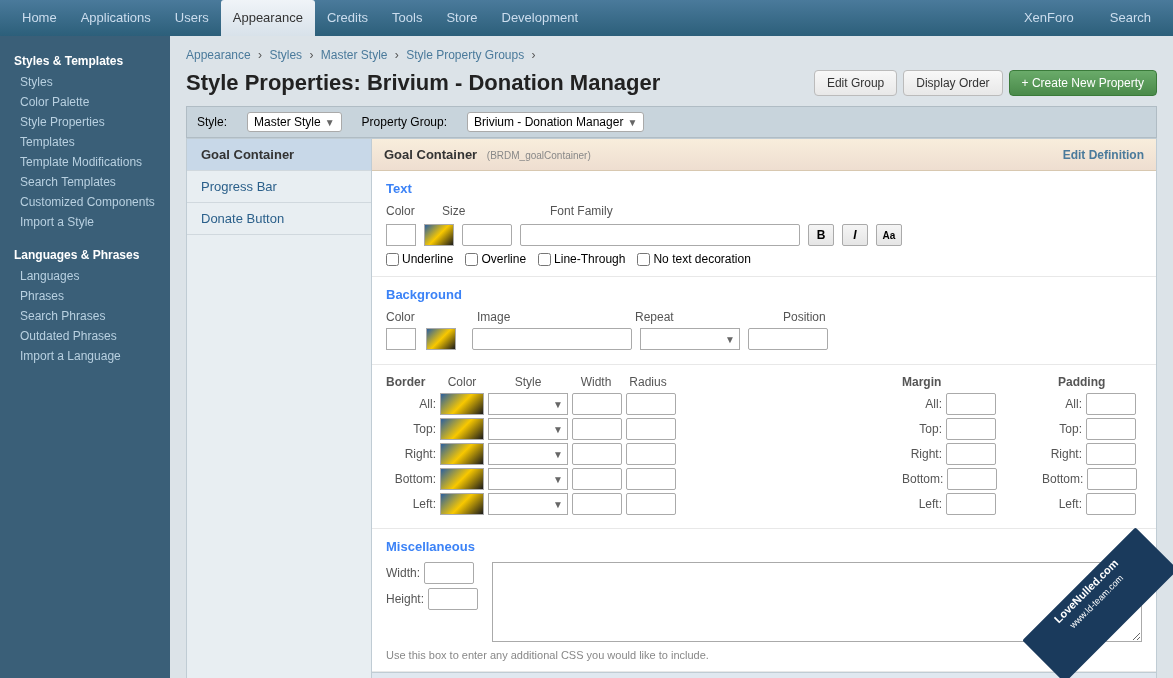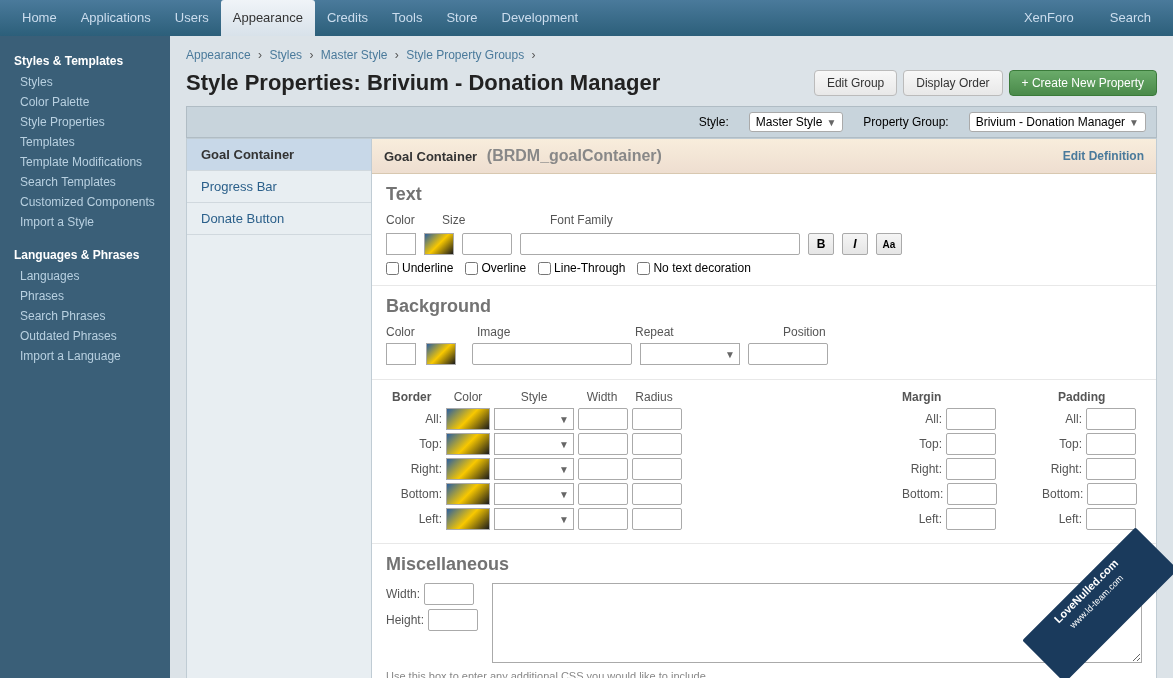--- a/index.html
+++ b/index.html
@@ -59,21 +59,21 @@
     }
     .btn-primary {
       background: linear-gradient(to bottom, #6aab6a, #4a8a4a);
       color: #fff; border-color: #3a7a3a; text-align: right;
     }
 
     
     .style-bar {
       background: #c8d4dc; border: 1px solid #b0bcc4;
       padding: 5px 10px; font-size: 12px; margin-bottom: 0;
-      display: flex; align-items: center; gap: 20px; justify-content: flex-end;
+      display: flex; align-items: center; gap: 20px;
     }
 
     
     .content-area { display: flex; gap: 0; }
     .prop-sidebar {
       width: 185px; background: #e8eef2; border: 1px solid #c0ccd4;
       border-right: none; flex-shrink: 0;
     }
     .prop-sidebar-item {
       padding: 8px 14px; border-bottom: 1px solid #d0d8de;
@@ -86,25 +86,25 @@
       flex: 1; background: #fff; border: 1px solid #c0ccd4;
       font-size: 12px;
     }
     .prop-header {
       background: linear-gradient(to bottom, #f8eddc, #eeded0);
       border-bottom: 1px solid #d8c8b0; padding: 8px 12px;
       display: flex; justify-content: space-between; align-items: center;
       font-size: 13px; font-weight: bold;
     }
     .prop-header-title { color: #333; }
-    .prop-header-sub { font-weight: bold; color: #888; font-size: 16px; margin-left: 6px; }
+    .prop-header-sub { font-weight: normal; color: #888; font-size: 10px; margin-left: 6px; }
     .edit-def-link { color: #4a7a9b; font-size: 12px; text-decoration: none; }
 
     .prop-section { padding: 10px 14px; border-bottom: 1px solid #e8e8e8; }
-    .prop-section-title { font-weight: bold; font-size: 18px; color: #737373; margin-bottom: 8px; }
+    .prop-section-title { font-weight: bold; font-size: 13px; color: #3b82f6; margin-bottom: 8px; }
 
     .field-row { display: flex; align-items: center; gap: 8px; margin-bottom: 6px; flex-wrap: wrap; }
     .field-label { color: #555; font-size: 12px; min-width: 40px; }
     .color-swatch {
       width: 30px; height: 22px; border: 1px solid #aaa; cursor: pointer;
       background: linear-gradient(135deg, #2a5fa0 0%, #f8c800 50%, #1a1a1a 100%);
       display: inline-block;
     }
     .color-swatch-plain {
       width: 30px; height: 22px; border: 1px solid #aaa; cursor: pointer;
@@ -305,21 +305,21 @@
               <span></span>
               <span class="dropdown-arrow">▼</span>
             </div>
             <input type="text" class="text-input" style="width: 80px;" value="">
           </div>
         </div>
 
         <div class="prop-section">
           <div style="display:flex; gap:0;">
 
-            <div style="flex:1;margin-left:6px;">
+            <div style="flex:1;">
               <div style="display:flex; align-items:center; gap:4px; margin-bottom:4px;">
                 <span style="color:#555; font-weight:bold; font-size:12px; min-width:50px;">Border</span>
                 <span style="color:#555; min-width:44px; text-align:center;">Color</span>
                 <span style="color:#555; min-width:80px; text-align:center;">Style</span>
                 <span style="color:#555; min-width:48px; text-align:center;">Width</span>
                 <span style="color:#555; min-width:48px; text-align:center;">Radius</span>
               </div>
 
               <div style="display:flex; align-items:center; gap:4px; margin-bottom:3px;">
                 <span style="color:#555; min-width:50px; text-align:right; font-size:12px;">All:</span>

